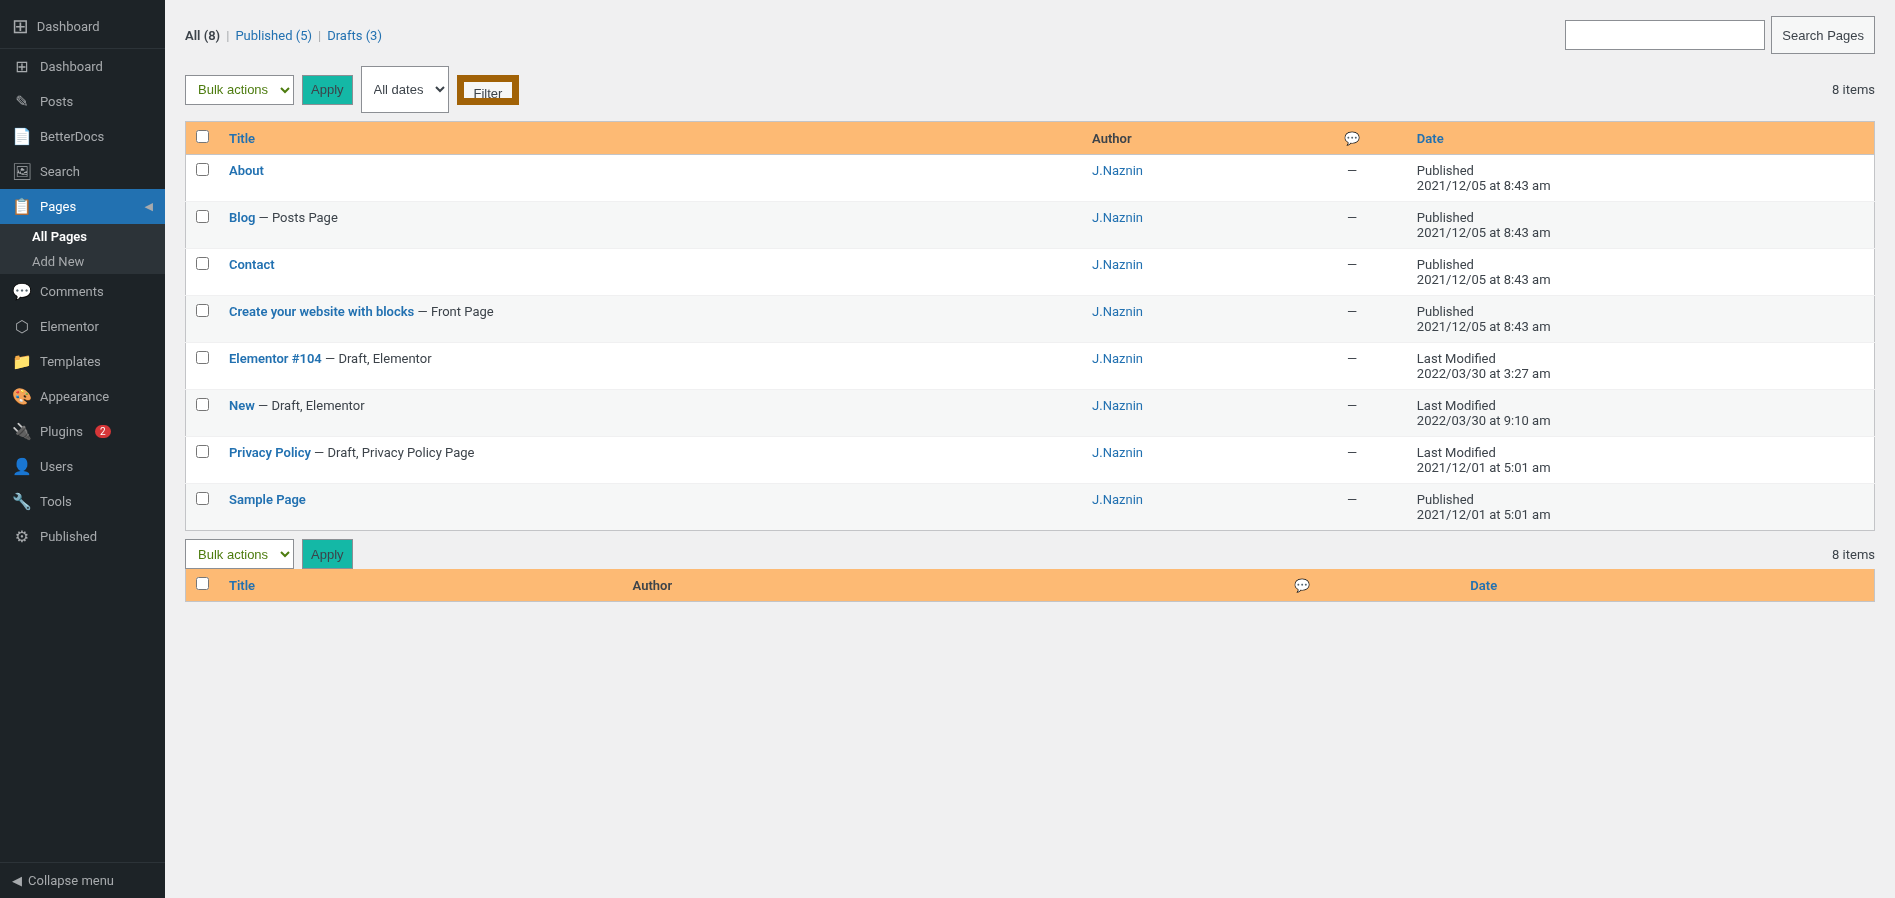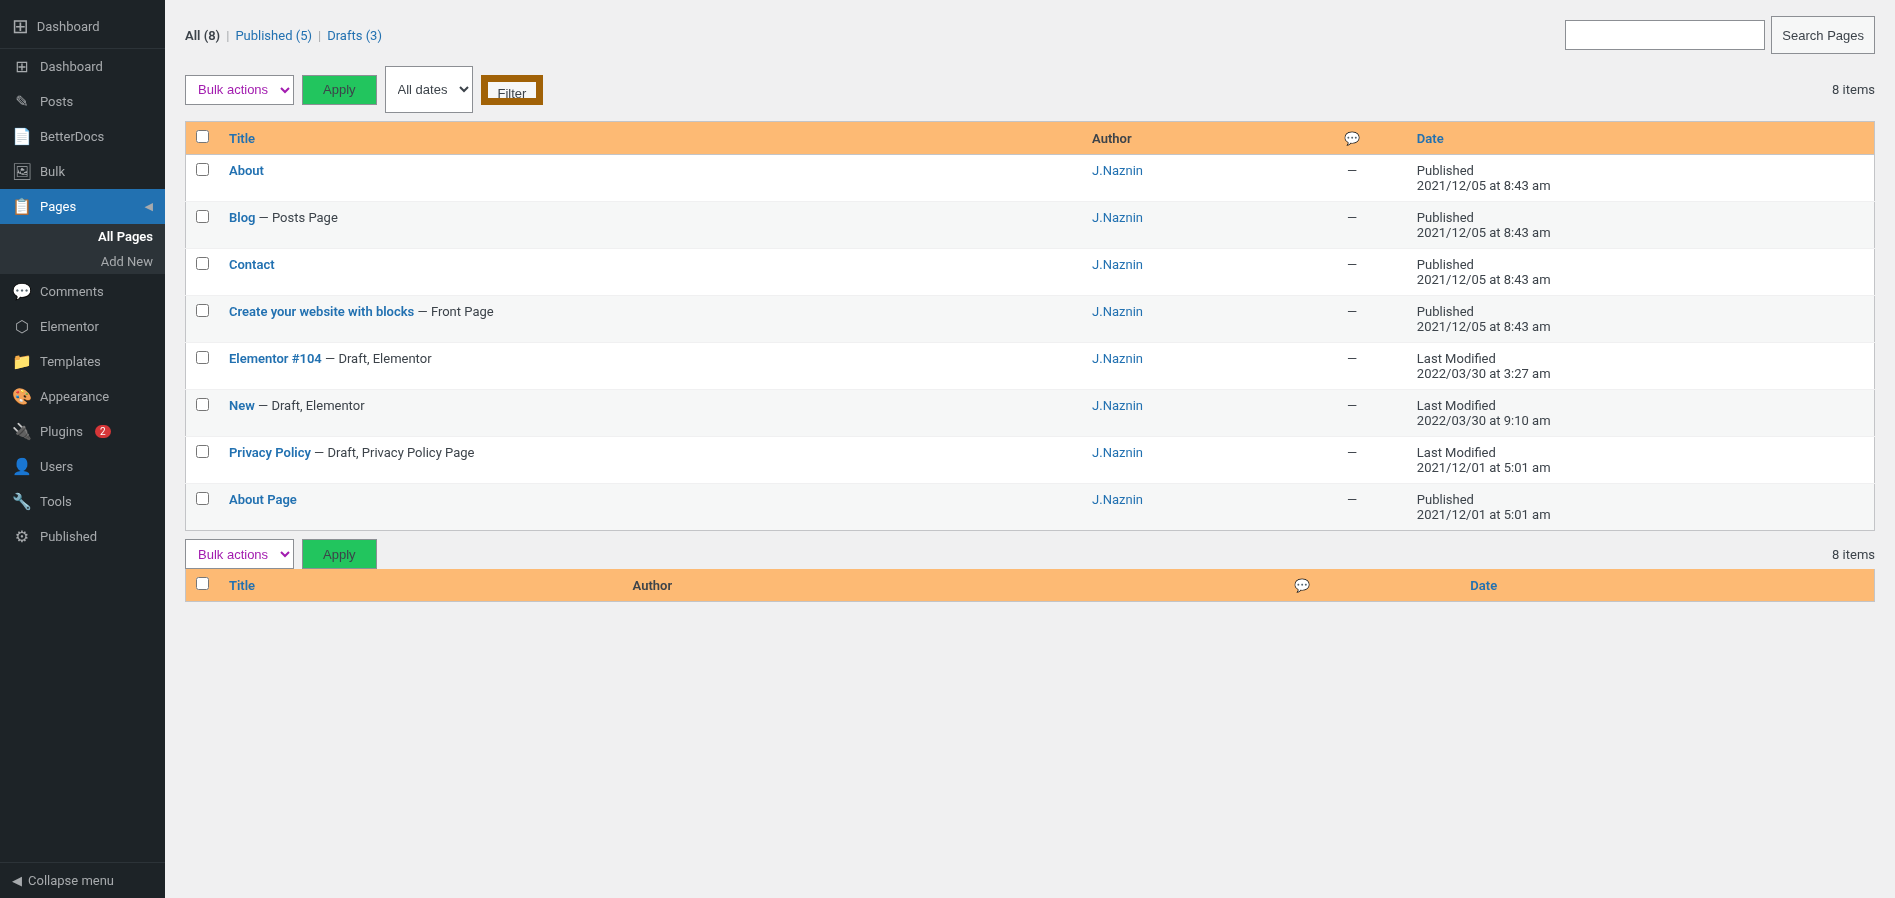--- a/index.html
+++ b/index.html
@@ -36,21 +36,21 @@
     .sidebar-item.active { background: #2271b1; color: #fff; }
     .sidebar-item .icon { font-size: 16px; width: 20px; text-align: center; flex-shrink: 0; }
     .sidebar-badge {
       background: #d63638;
       color: #fff;
       border-radius: 10px;
       font-size: 10px;
       padding: 1px 5px;
       margin-left: 4px;
     }
-    .sub-menu { padding-left: 32px; text-align: right; }
+    .sub-menu { padding-left: 32px; }
     .sub-item {
       display: block; padding: 5px 12px 5px 0;
       color: #a7aaad; cursor: pointer; font-size: 13px;
     }
     .sub-item.active { color: #fff; font-weight: 600; }
     .sidebar-collapse {
       margin-top: auto;
       padding: 10px 12px;
       color: #a7aaad;
       cursor: pointer;
@@ -109,29 +109,29 @@
     }
     .bulk-select {
       display: flex; align-items: center;
       border: 1px solid #8c8f94;
       background: #fff;
       height: 30px;
       overflow: hidden;
     }
     .bulk-select select {
       border: none; outline: none; background: transparent;
-      padding: 4px 8px; font-size: 13px; color: #a21caf;
+      padding: 4px 8px; font-size: 13px; color: #4d7c0f;
       height: 30px;
       appearance: auto;
       cursor: pointer;
     }
     .apply-btn {
-      background: #22c55e;
+      background: #14b8a6;
       border: 1px solid #8c8f94;
-      padding: 4px 20px;
+      padding: 4px 8px;
       font-size: 13px;
       cursor: pointer;
       height: 30px;
       color: #3c434a;
     }
     .dates-select {
       border: 1px solid #8c8f94;
       background: #fff;
       height: 47px;
       padding: 4px 8px;
@@ -217,21 +217,21 @@
     <span>Posts</span>
   </div>
 
   <div class="sidebar-item">
     <span class="icon">📄</span>
     <span>BetterDocs</span>
   </div>
 
   <div class="sidebar-item">
     <span class="icon">🖼</span>
-    <span>Bulk</span>
+    <span>Search</span>
   </div>
 
   <div class="sidebar-item active">
     <span class="icon">📋</span>
     <span>Pages</span>
     <span style="margin-left:auto; color:#a7aaad; font-size:11px;">◀</span>
   </div>
 
   <div class="sub-menu pages-sub">
     <div class="sub-item active">All Pages</div>
@@ -464,21 +464,21 @@
       <td>
         <span class="date-status">Last Modified</span><br>
         <span class="date-value">2021/12/01 at 5:01 am</span>
       </td>
     </tr>
           <tr style="background: rgb(246, 247, 247);">
       <td>
         <input type="checkbox" style="">
       </td>
       <td>
-        <a class="page-title-link">About Page</a><span class="page-title-suffix"></span>
+        <a class="page-title-link">Sample Page</a><span class="page-title-suffix"></span>
       </td>
       <td>
         <a class="author-link">J.Naznin</a>
       </td>
       <td class="col-comments-cell">
         <span class="comment-dash">—</span>
       </td>
       <td>
         <span class="date-status">Published</span><br>
         <span class="date-value">2021/12/01 at 5:01 am</span>

